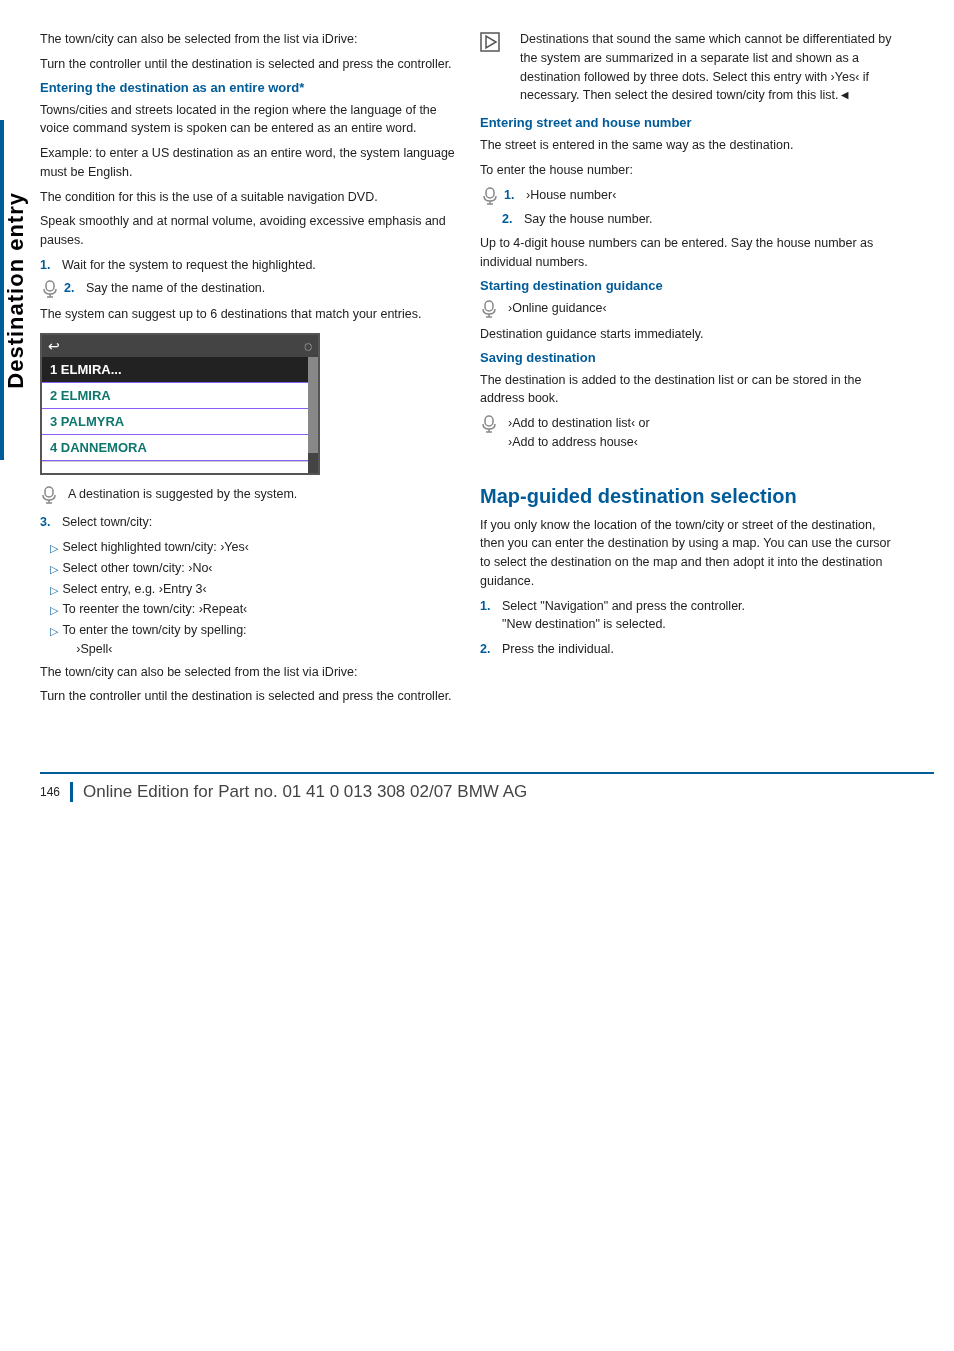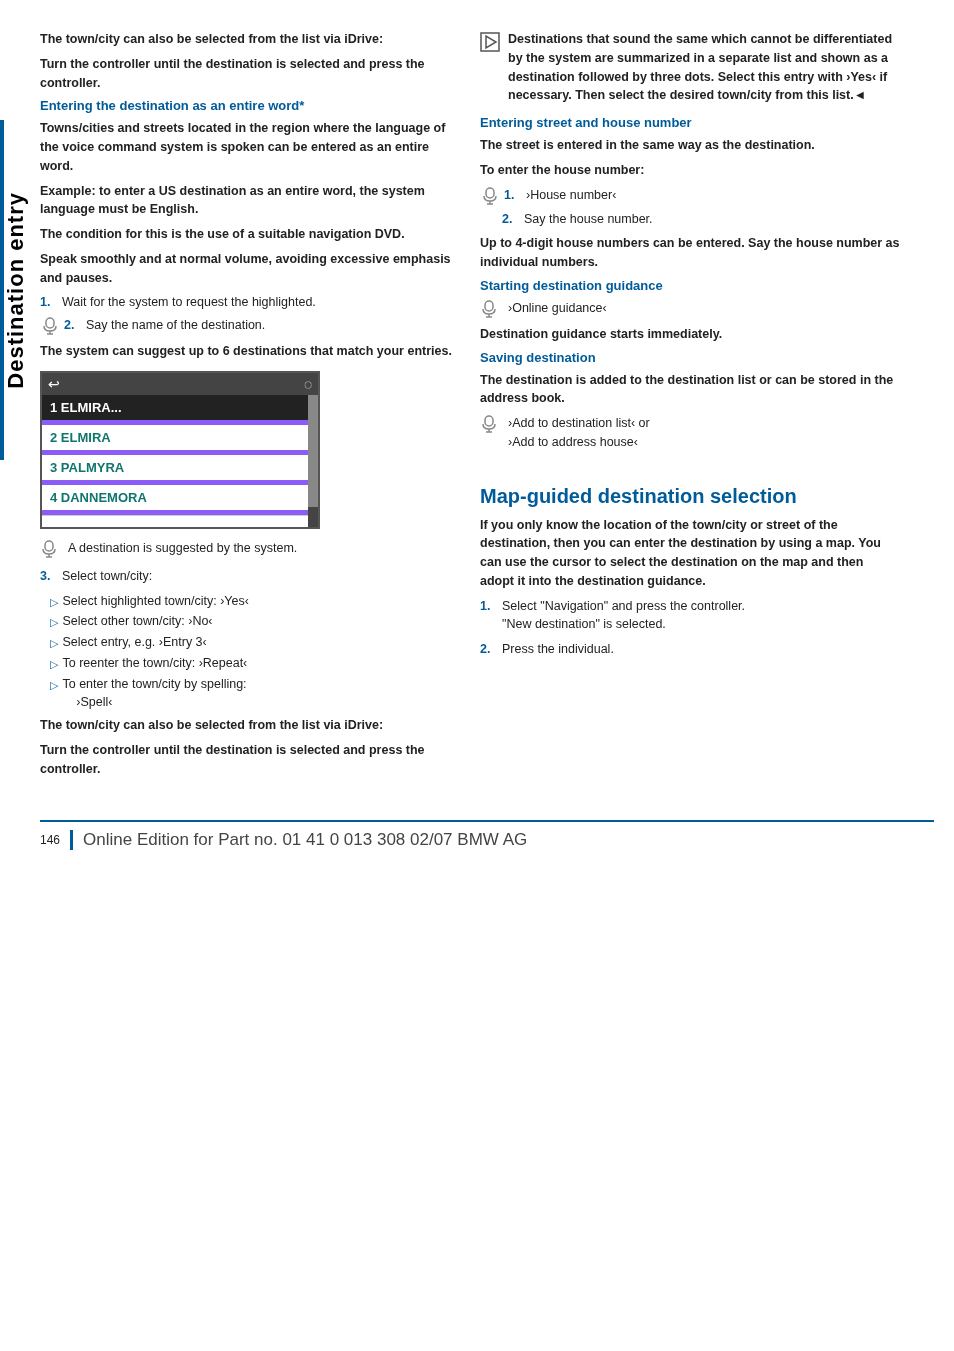--- a/index.html
+++ b/index.html
@@ -79,21 +79,20 @@
       margin-bottom: 8px;
       margin-top: 32px;
       line-height: 1.2;
     }
 
     p {
       font-size: 12.5px;
       line-height: 1.5;
       margin-bottom: 6px;
       color: #222;
-      font-weight: bold;
     }
 
     
     .numbered-list {
       list-style: none;
       padding: 0;
       margin: 6px 0;
     }
     .numbered-list li {
       display: flex;
@@ -157,21 +156,21 @@
     .nav-screen-header {
       display: flex;
       align-items: center;
       justify-content: space-between;
       background: #444;
       padding: 3px 6px;
     }
     .nav-screen-row {
       padding: 5px 8px;
       font-size: 13px;
-      border-bottom: 5px solid #8b5cf6;
+      border-bottom: 1px solid #8b5cf6;
       color: #222;
       font-weight: bold;
     }
     .nav-screen-row.highlighted {
       background: #222;
       color: #fff;
     }
     .nav-screen-row.normal {
       background: #fff;
       color: #0f766e;
@@ -322,21 +321,21 @@
         </li>
       </ul>
 
       <p>The town/city can also be selected from the list via iDrive:</p>
       <p>Turn the controller until the destination is selected and press the controller.</p>
 
     </div>
 
     <div class="right-column">
 
-      <div style="display:flex; align-items:flex-start; margin-bottom:10px;">
+      <div style="display:flex; align-items:flex-start; margin-bottom:10px;gap:12px;">
         <div style="min-width:28px; margin-top:2px;">
           
           <svg viewBox="0 0 20 20" width="20" height="20" xmlns="http://www.w3.org/2000/svg">
             <rect x="1" y="1" width="18" height="18" fill="none" stroke="#555" stroke-width="1.5"></rect>
             <polygon points="6,4 6,16 16,10" fill="none" stroke="#555" stroke-width="1.5"></polygon>
           </svg>
         </div>
         <p style="margin:0;">Destinations that sound the same which cannot be differentiated by the system are summarized in a separate list and shown as a destination followed by three dots. Select this entry with ›Yes‹ if necessary. Then select the desired town/city from this list.◄</p>
       </div>
 
@@ -409,21 +408,21 @@
         <li>
           <span class="list-num">2.</span>
           <span class="list-content">Press the individual.</span>
         </li>
       </ul>
 
     </div>
 
   </div>
 
-  <div style="margin-top: 36px; margin-left:40px; margin-right:20px; border-top:2px solid #005B99; padding-top:8px;">
+  <div style="margin-top: 60px; margin-left:40px; margin-right:20px; border-top:2px solid #005B99; padding-top:8px;">
     <div style="display:flex; align-items:center; gap:10px;">
       <span style="font-size:12px; color:#222;">146</span>
       <div style="width:3px; height:20px; background:#005B99;"></div>
       <span style="font-size:17px; color:#444;">Online Edition for Part no. 01 41 0 013 308 02/07 BMW AG</span>
     </div>
   </div>
 
 </div>
 
 </body></html>

